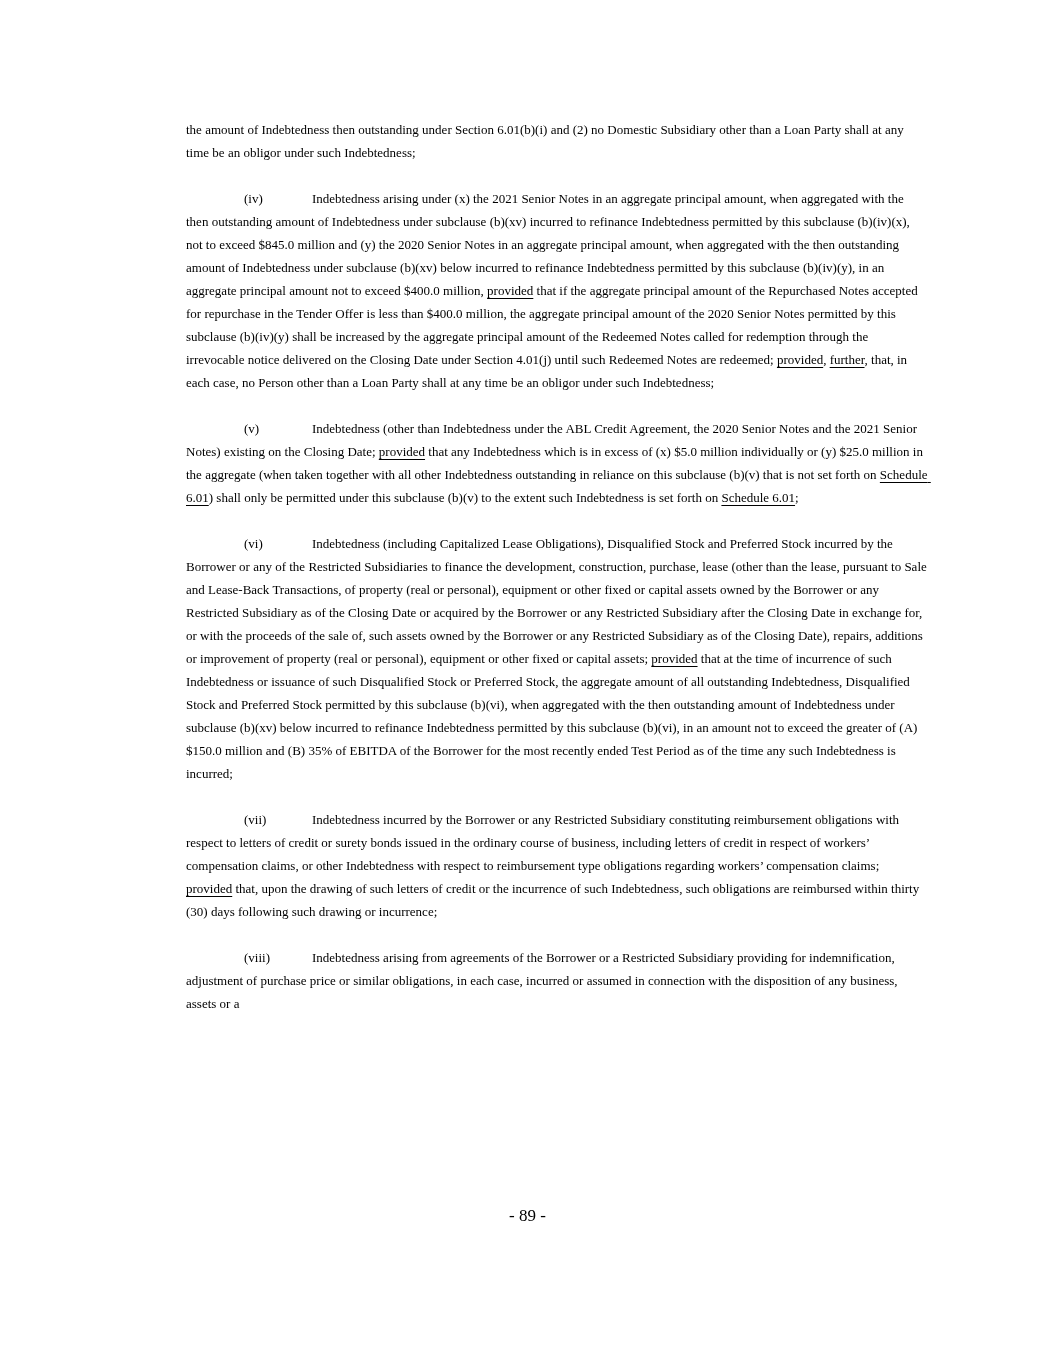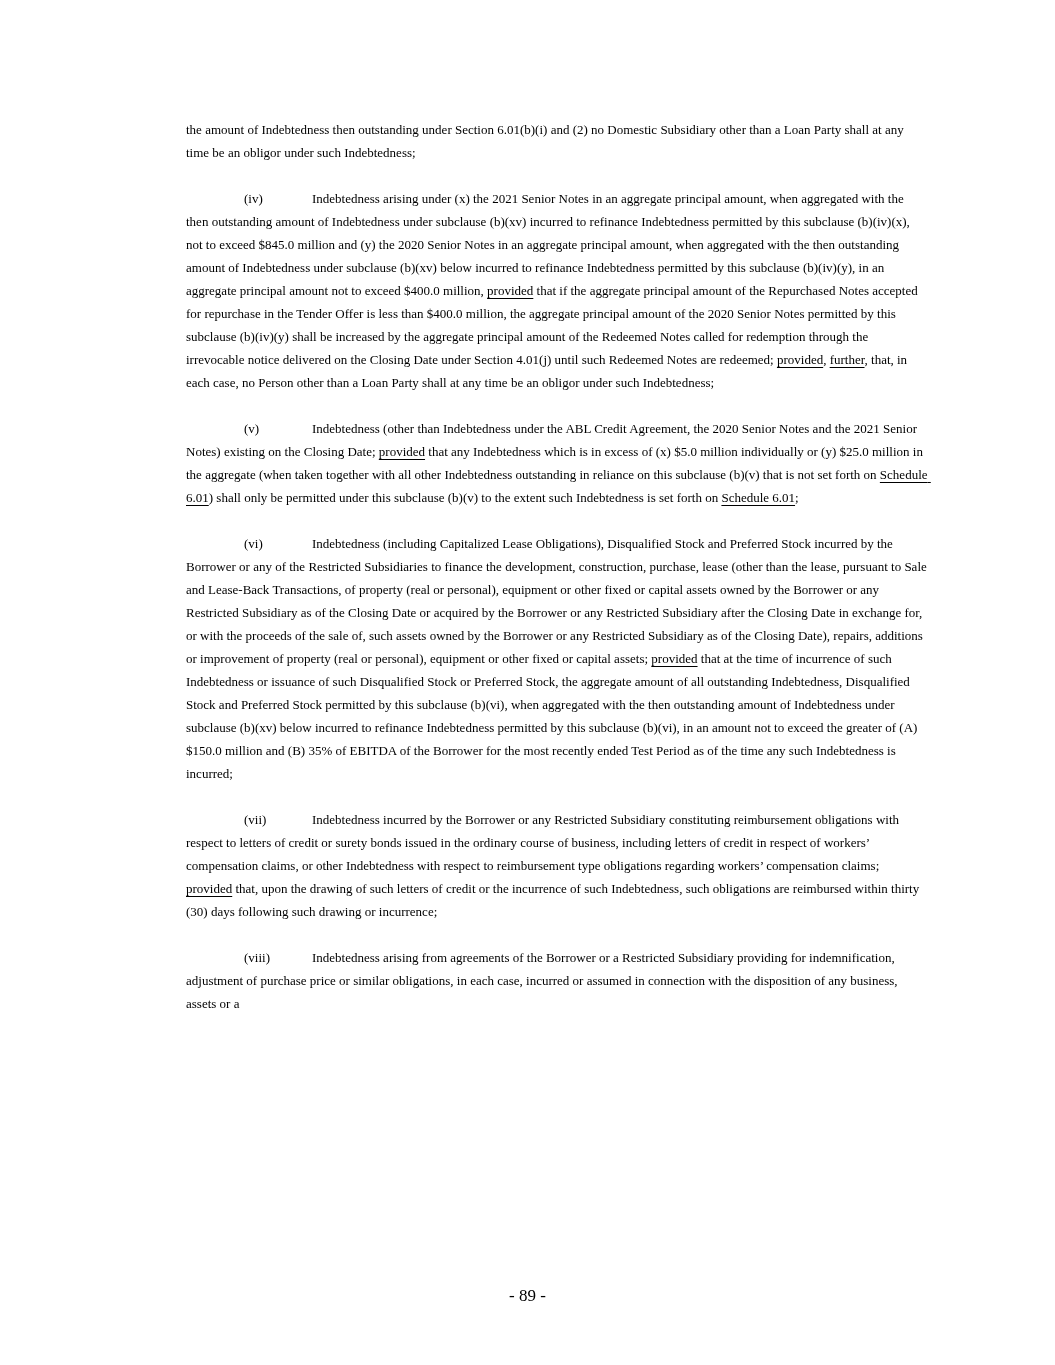--- a/index.html
+++ b/index.html
@@ -41,21 +41,21 @@
   .para.indented {
     text-indent: 58px;
   }
   .u {
     text-decoration: underline;
     text-underline-offset: 3px;
   }
   .page-footer {
     position: absolute;
     left: 0;
-    top: 1284px;
+    top: 1204px;
     width: 1055px;
     text-align: center;
     font-size: 17px;
     line-height: 23px;
   }
 </style>
 </head>
 <body>
 
 <div class="page">

